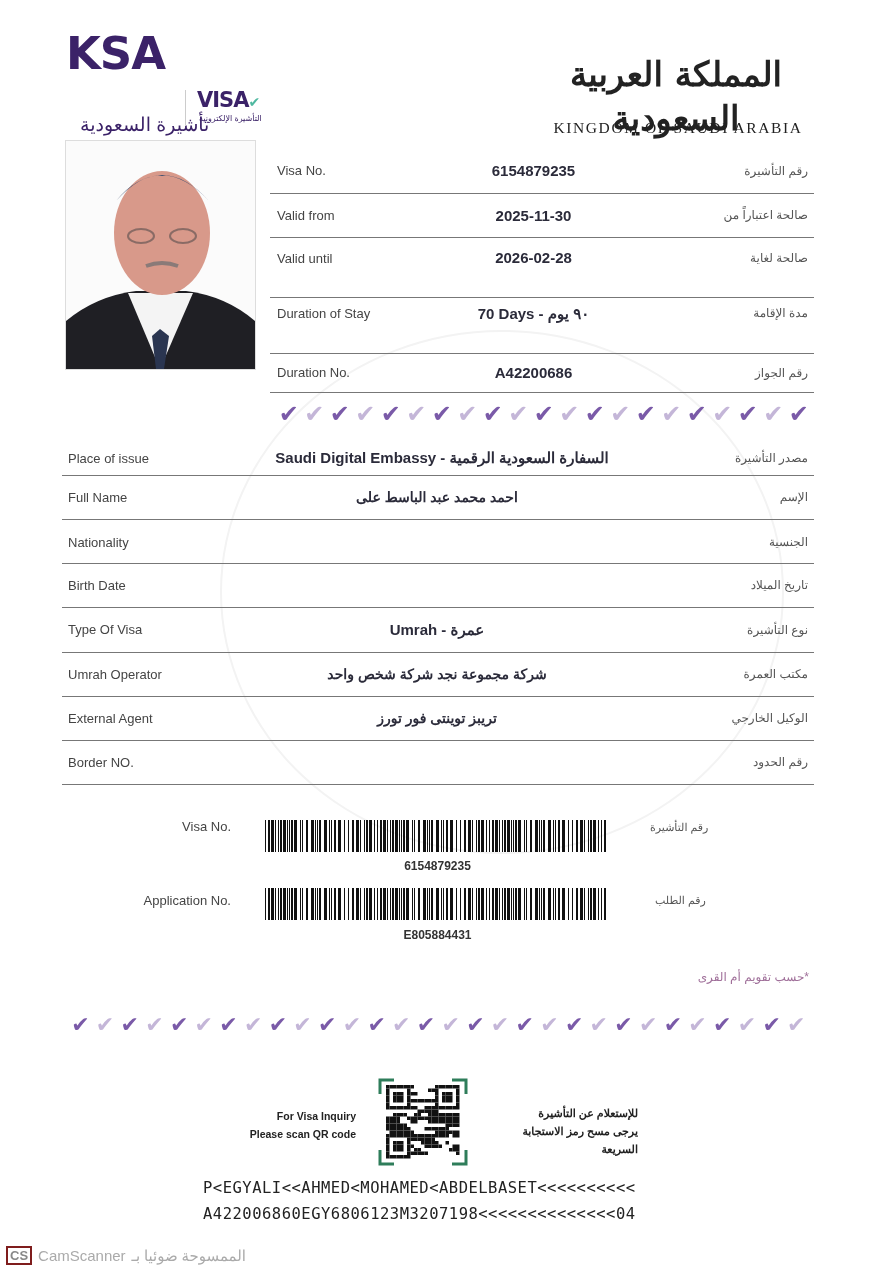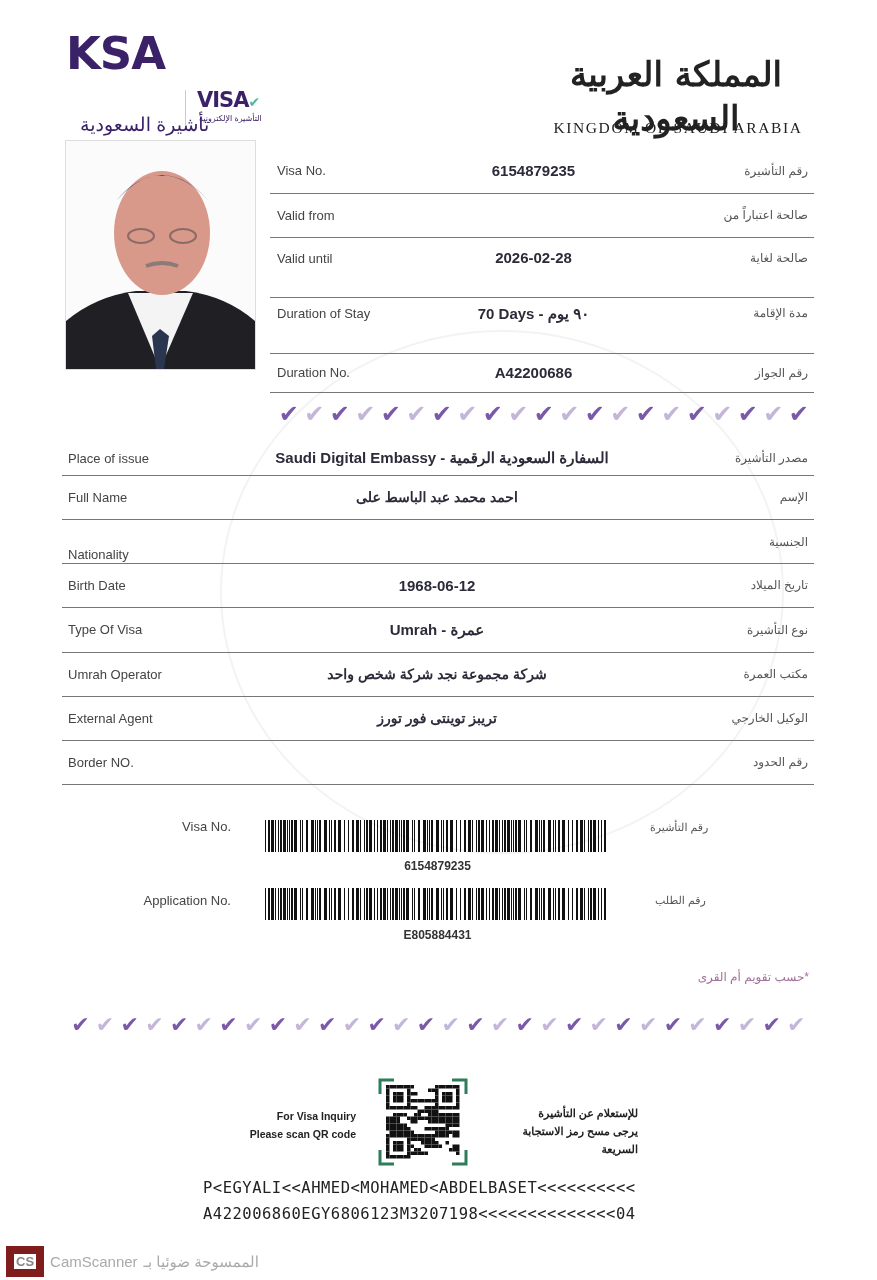--- a/index.html
+++ b/index.html
@@ -43,21 +43,21 @@
   .barcode { display:flex; align-items:stretch; height:32px; }
   .barcode i { display:block; background:#111; margin-right:2px; }
   .bc-num { font-size:12px; font-weight:bold; color:#333; text-align:center; }
   .umm { right:68px; top:970px; font-size:12px; color:#a0709a; direction:rtl; }
   
   .qr-en { left:236px; top:1107px; width:120px; text-align:right; font-size:10.5px; font-weight:bold; color:#222; line-height:18px; }
   .qr-ar { left:488px; top:1104px; width:150px; text-align:right; font-size:11px; font-weight:bold; color:#222; direction:rtl; line-height:18px; }
   .qr { left:378px; top:1078px; width:90px; height:88px; }
   .mrz { left:203px; font-family:"DejaVu Sans Mono", monospace; font-size:15.5px; color:#222; letter-spacing:0.5px; }
   .cs { left:6px; top:1246px; display:flex; align-items:center; font-size:15px; color:#aaa; }
-  .cs-box { border:8px solid #7f1d1d; color:#888; font-weight:bold; font-size:13px; padding:0 2px; margin-right:6px; }
+  .cs-box { border:2px solid #7f1d1d; color:#888; font-weight:bold; font-size:13px; padding:0 2px; margin-right:6px; }
   .watermark { left:220px; top:330px; width:560px; height:520px; border-radius:50%; border:2px solid #f3f3f3; }
 </style>
 </head>
 <body>
 
 <div class="abs watermark"></div>
 
 <div class="abs ksa">
   <div>KSA</div>
 </div>
@@ -83,20 +83,21 @@
   </svg>
 </div>
 
 <div class="row top-row" style="top:148px;height:45px;">
   <span class="lbl">Visa No.</span>
   <span class="val">6154879235</span>
   <span class="ar">رقم التأشيرة</span>
 </div>
 <div class="row top-row" style="top:193px;height:44px;">
   <span class="lbl">Valid from</span>
+  <span class="val">2025-11-30</span>
   <span class="ar">صالحة اعتباراً من</span>
 </div>
 <div class="row top-row" style="top:237px;height:60px;align-items:flex-start;">
   <span class="lbl" style="top:14px;">Valid until</span>
   <span class="val" style="top:12px;">2026-02-28</span>
   <span class="ar" style="top:14px;">صالحة لغاية</span>
 </div>
 <div class="row top-row" style="top:297px;height:56px;align-items:flex-start;">
   <span class="lbl" style="top:9px;">Duration of Stay</span>
   <span class="val" style="top:8px;">70 Days - ٩٠ يوم</span>
@@ -136,26 +137,25 @@
   <span class="lbl">Place of issue</span>
   <span class="val" style="left:190px;width:380px;font-size:15px;">Saudi Digital Embassy - السفارة السعودية الرقمية</span>
   <span class="ar">مصدر التأشيرة</span>
 </div>
 <div class="row full-row" style="top:475px;height:44px;">
   <span class="lbl">Full Name</span>
   <span class="val" style="direction:rtl;font-size:14px;">احمد محمد عبد الباسط على</span>
   <span class="ar">الإسم</span>
 </div>
 <div class="row full-row" style="top:519px;height:44px;">
-  <span class="lbl" style="top:28px;">Nationality</span>
+  <span class="lbl" style="top:16px;">Nationality</span>
   <span class="ar" style="top:16px;">الجنسية</span>
 </div>
 <div class="row full-row" style="top:563px;height:44px;">
   <span class="lbl">Birth Date</span>
-  <span class="val">1968-06-12</span>
   <span class="ar">تاريخ الميلاد</span>
 </div>
 <div class="row full-row" style="top:607px;height:45px;">
   <span class="lbl">Type Of Visa</span>
   <span class="val">Umrah - عمرة</span>
   <span class="ar">نوع التأشيرة</span>
 </div>
 <div class="row full-row" style="top:652px;height:44px;">
   <span class="lbl">Umrah Operator</span>
   <span class="val" style="direction:rtl;font-size:14px;">شركة مجموعة نجد شركة شخص واحد</span>
@@ -682,14 +682,14 @@
   <div>للإستعلام عن التأشيرة</div>
   <div>يرجى مسح رمز الاستجابة السريعة</div>
 </div>
 
 <div class="abs mrz" style="top:1179px;">P&lt;EGYALI&lt;&lt;AHMED&lt;MOHAMED&lt;ABDELBASET&lt;&lt;&lt;&lt;&lt;&lt;&lt;&lt;&lt;&lt;</div>
 <div class="abs mrz" style="top:1205px;">A422006860EGY6806123M3207198&lt;&lt;&lt;&lt;&lt;&lt;&lt;&lt;&lt;&lt;&lt;&lt;&lt;&lt;04</div>
 
 <div class="abs cs">
   <span class="cs-box">CS</span>
   <span>CamScanner</span>
-  <span style="margin-left:6px;direction:rtl;">الممسوحة ضوئيا بـ</span>
+  <span style="margin-left:6px;direction:rtl;font-family:Liberation Serif, serif;">الممسوحة ضوئيا بـ</span>
 </div>
 
 </body></html>

